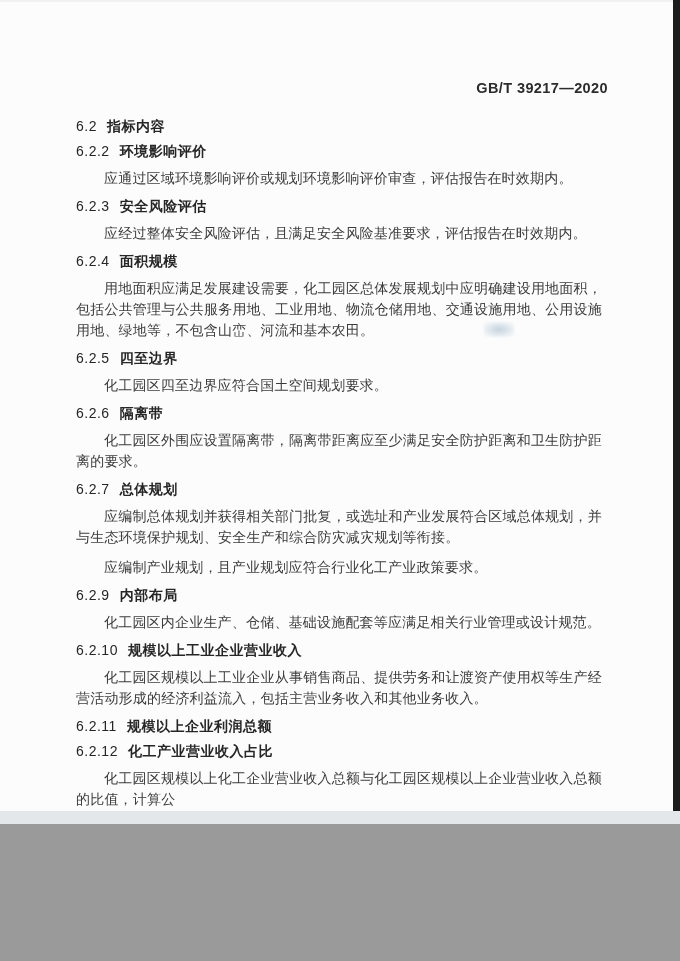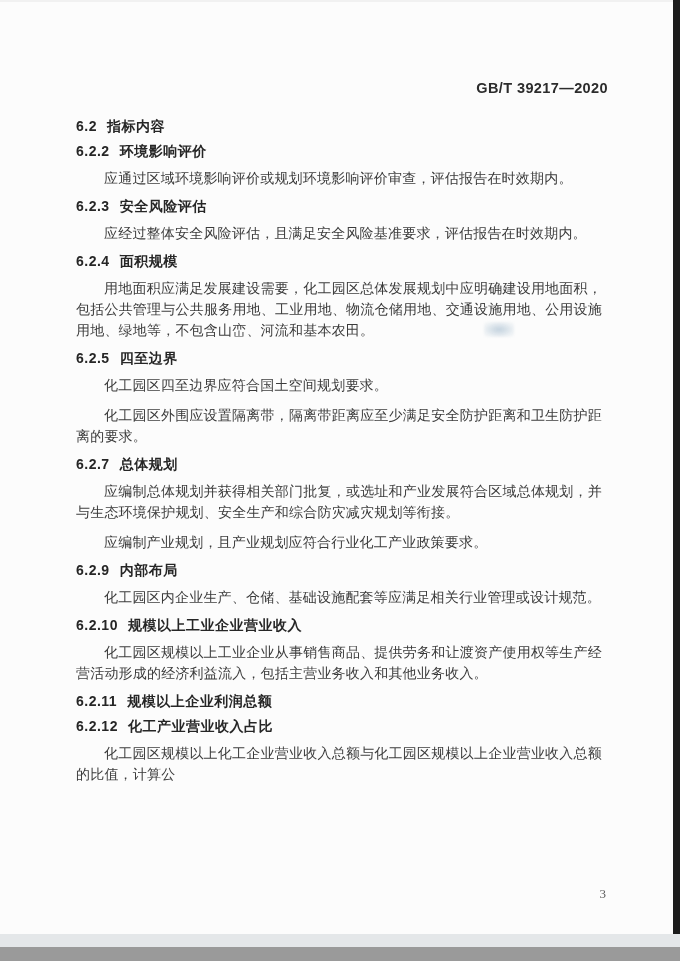--- a/index.html
+++ b/index.html
@@ -1,18 +1,18 @@
 <!DOCTYPE html>
 <html lang="zh"><head>
 <meta charset="utf-8">
 <style>
   html,body { margin:0; padding:0; background:#9a9a9a; }
   .page {
     position: relative;
-    width: 680px; height: 947px;
+    width: 680px; height: 824px;
     margin: 0 auto;
     background: #fcfcfc;
     overflow: hidden;
     font-family: "Liberation Serif", "DejaVu Serif", serif;
     color: #383838;
   }
   
   .edge-right {
     position:absolute; top:0; right:0;
     width:7px; height:949px;
@@ -44,21 +44,21 @@
   }
   .sec-h {
     margin:9px 0 0 0;
     font-family:"Liberation Sans","DejaVu Sans",sans-serif;
     font-size:14px; line-height:16px; font-weight:700;
     color:#262626;
     letter-spacing:0.5px;
   }
   .sec:first-child .sec-h { margin-top:0; }
   .sec-num {
-    font-weight:700;
+    font-weight:400;
     margin-right:10px;
     letter-spacing:0.5px;
   }
   .sec-p {
     margin:9px 0 0 0;
     font-size:14px; line-height:21px;
     text-indent:2em;
     text-align:justify;
     letter-spacing:0.2px;
     color:#3b3b3b;
@@ -103,20 +103,21 @@
       <h3 class="sec-h"><span class="sec-num">6.2.4</span><span class="sec-title">面积规模</span></h3>
       <p class="sec-p">用地面积应满足发展建设需要，化工园区总体发展规划中应明确建设用地面积，包括公共管理与公共服务用地、工业用地、物流仓储用地、交通设施用地、公用设施用地、绿地等，不包含山峦、河流和基本农田。</p>
     </div>
 
     <div class="sec">
       <h3 class="sec-h"><span class="sec-num">6.2.5</span><span class="sec-title">四至边界</span></h3>
       <p class="sec-p">化工园区四至边界应符合国土空间规划要求。</p>
     </div>
 
     <div class="sec">
+      <h3 class="sec-h"><span class="sec-num">6.2.6</span><span class="sec-title">隔离带</span></h3>
       <p class="sec-p">化工园区外围应设置隔离带，隔离带距离应至少满足安全防护距离和卫生防护距离的要求。</p>
     </div>
 
     <div class="sec">
       <h3 class="sec-h"><span class="sec-num">6.2.7</span><span class="sec-title">总体规划</span></h3>
       <p class="sec-p">应编制总体规划并获得相关部门批复，或选址和产业发展符合区域总体规划，并与生态环境保护规划、安全生产和综合防灾减灾规划等衔接。</p>
     </div>
 
     <div class="sec">
       <p class="sec-p">应编制产业规划，且产业规划应符合行业化工产业政策要求。</p>

